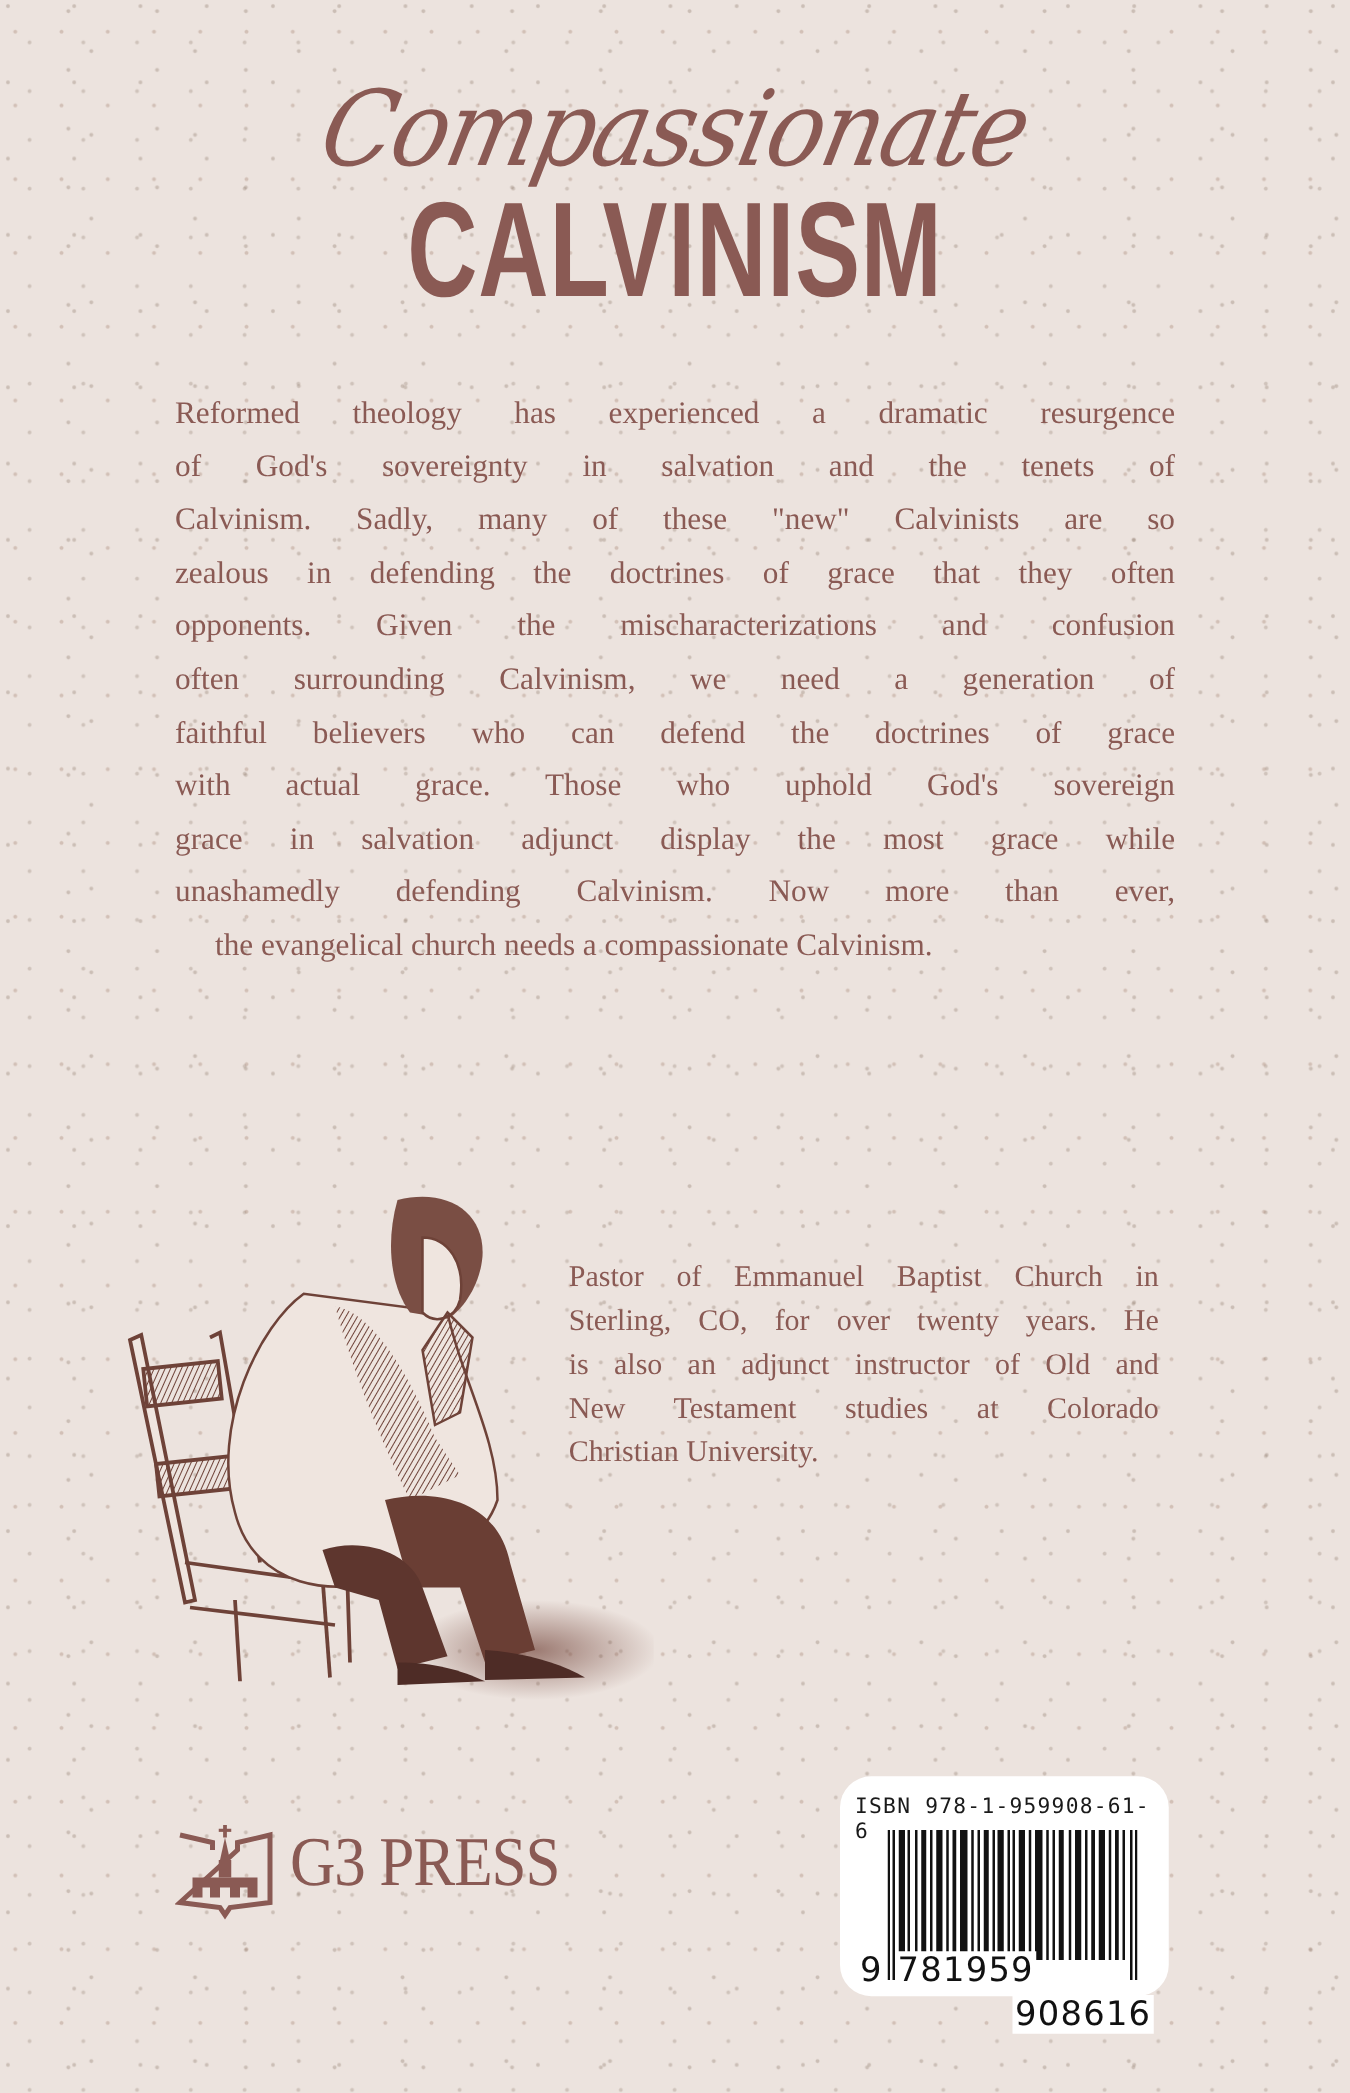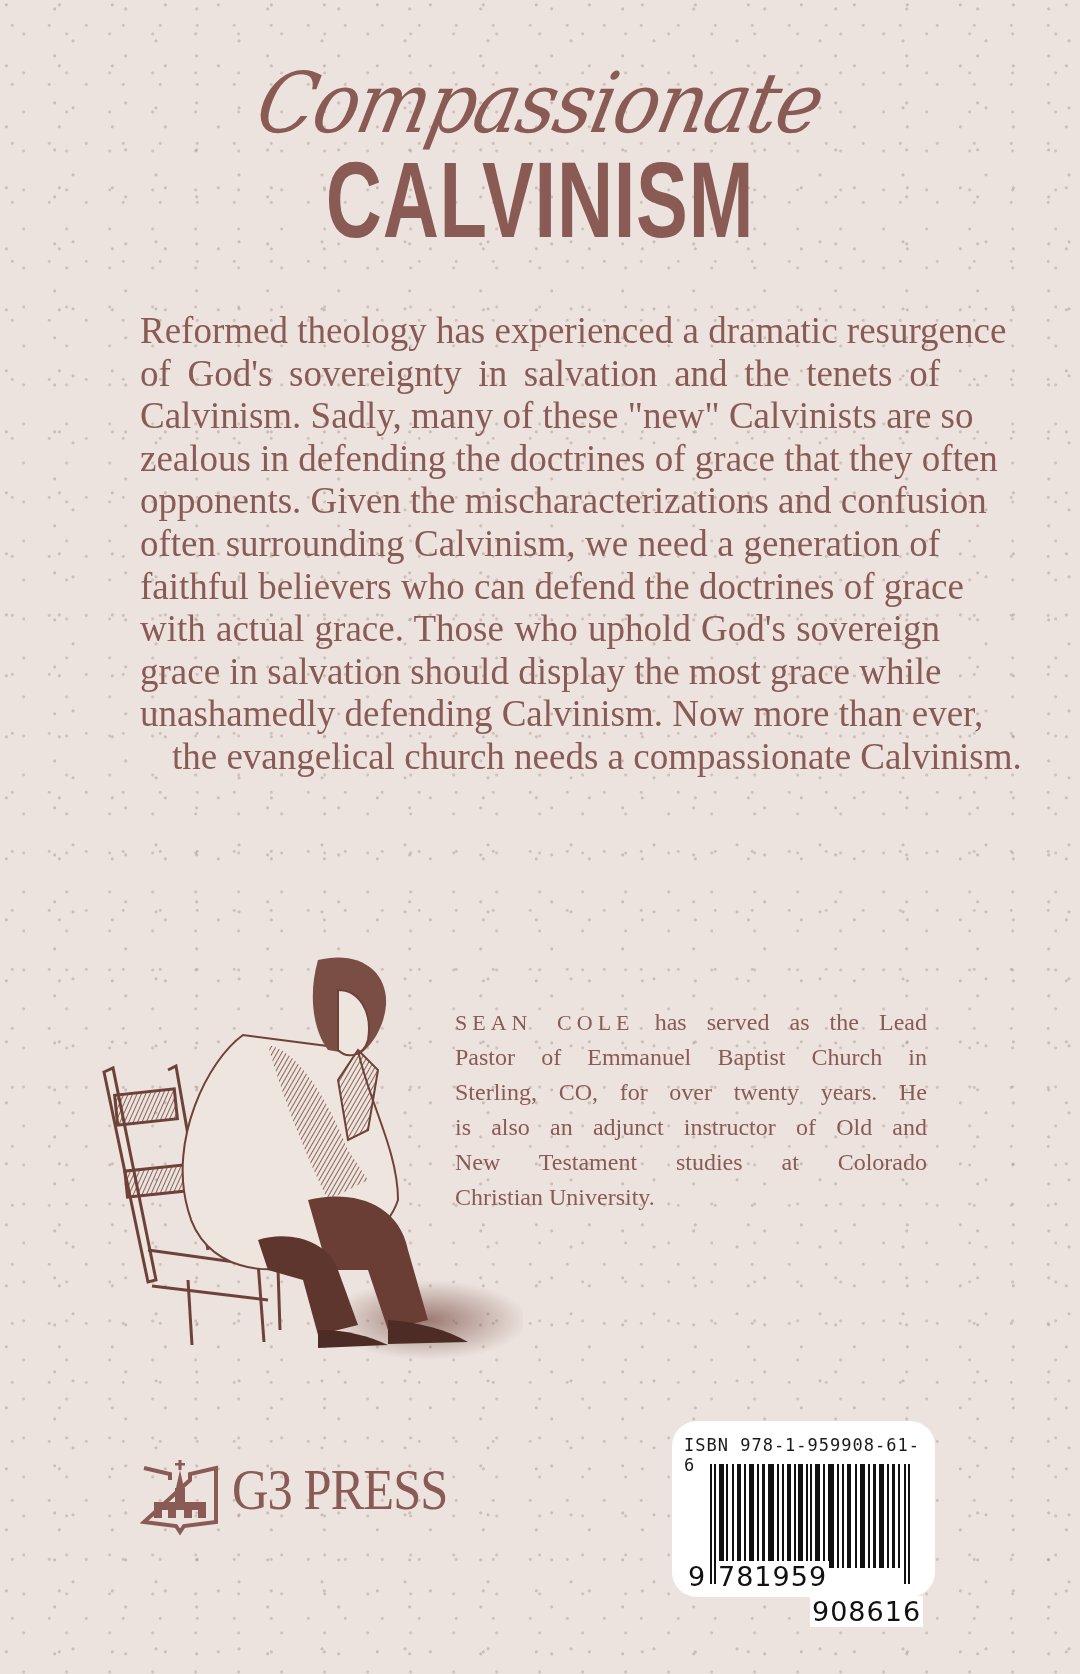--- a/index.html
+++ b/index.html
@@ -23,21 +23,21 @@
     transform: skewX(-12deg) scaleY(1.1);
   }
   .title-main {
     position: absolute; left: 0; width: 1080px; top: 150px; text-align: center;
     font-family: "Liberation Sans", "DejaVu Sans", sans-serif; font-weight: bold;
     font-size: 108px; line-height: 100px; color: #8a5a54;
     transform: scaleX(0.72); letter-spacing: 1px;
   }
   .blurb {
     position: absolute; left: 140px; top: 310px; width: 800px;
-    font-size: 37px; line-height: 42.6px; text-align: justify; color: #8a5a54;
+    font-size: 25px; line-height: 42.6px; text-align: justify; color: #8a5a54;
   }
   .blurb .line { display: block; text-align: justify; text-align-last: justify; white-space: nowrap; }
   .blurb .line.last { text-align-last: left; margin-left: 32px; }
   .illustration { position: absolute; left: 68px; top: 950px; width: 455px; height: 410px; }
   .bio {
     position: absolute; left: 455px; top: 1005px; width: 472px;
     font-size: 24px; line-height: 35px; color: #8a5a54;
   }
   .bio .line { display: block; text-align: justify; text-align-last: justify; white-space: nowrap; }
   .bio .line.last { text-align-last: left; }
@@ -74,21 +74,21 @@
 
   <div class="blurb">
     <span class="line">Reformed theology has experienced a dramatic resurgence</span>
     <span class="line">of God's sovereignty in salvation and the tenets of</span>
     <span class="line">Calvinism. Sadly, many of these "new" Calvinists are so</span>
     <span class="line">zealous in defending the doctrines of grace that they often</span>
     <span class="line">opponents. Given the mischaracterizations and confusion</span>
     <span class="line">often surrounding Calvinism, we need a generation of</span>
     <span class="line">faithful believers who can defend the doctrines of grace</span>
     <span class="line">with actual grace. Those who uphold God's sovereign</span>
-    <span class="line">grace in salvation should display the most grace while</span>
+    <span class="line">grace in salvation adjunct display the most grace while</span>
     <span class="line">unashamedly defending Calvinism. Now more than ever,</span>
     <span class="line last">the evangelical church needs a compassionate Calvinism.</span>
   </div>
 
   <svg class="illustration" viewBox="0 0 455 410">
     <defs>
       <radialGradient id="shadow" cx="0.5" cy="0.5" r="0.5">
         <stop offset="0" stop-color="#7a4e44" stop-opacity="0.7"></stop>
         <stop offset="1" stop-color="#7a4e44" stop-opacity="0"></stop>
       </radialGradient>
@@ -116,21 +116,20 @@
       <path d="M270 40 C290 40 305 60 300 90 C296 105 280 110 270 100 Z" fill="#efe5df" stroke="#6e4238" stroke-width="2"></path>
       <path d="M290 100 L310 120 L300 180 L280 190 L270 130 Z" fill="url(#hatch)" stroke="#6e4238" stroke-width="2"></path>
       <path d="M240 250 C280 240 330 250 340 300 L360 370 L320 380 L300 320 L260 320 Z" fill="#6a3e34"></path>
       <path d="M190 290 C220 280 260 290 270 320 L290 375 L250 385 L235 330 L200 320 Z" fill="#5e362e"></path>
       <path d="M250 380 C280 380 300 386 320 395 L250 398 Z" fill="#4e2c26"></path>
       <path d="M320 370 C350 372 380 380 400 392 L320 394 Z" fill="#4e2c26"></path>
     </g>
   </svg>
 
   <div class="bio">
-    <span class="line"><span class="name">SEAN COLE</span><span> has served as the Lead</span></span>
     <span class="line">Pastor of Emmanuel Baptist Church in</span>
     <span class="line">Sterling, CO, for over twenty years. He</span>
     <span class="line">is also an adjunct instructor of Old and</span>
     <span class="line">New Testament studies at Colorado</span>
     <span class="line last">Christian University.</span>
   </div>
 
   <div class="logo">
     <svg class="logo-mark" viewBox="0 0 80 80">
       <g fill="none" stroke="#8a5a54" stroke-width="4">

